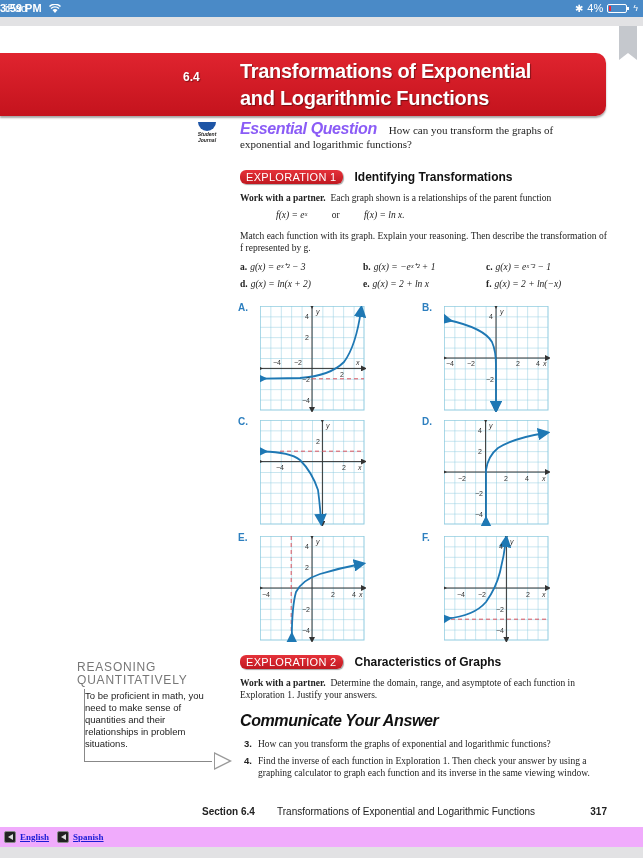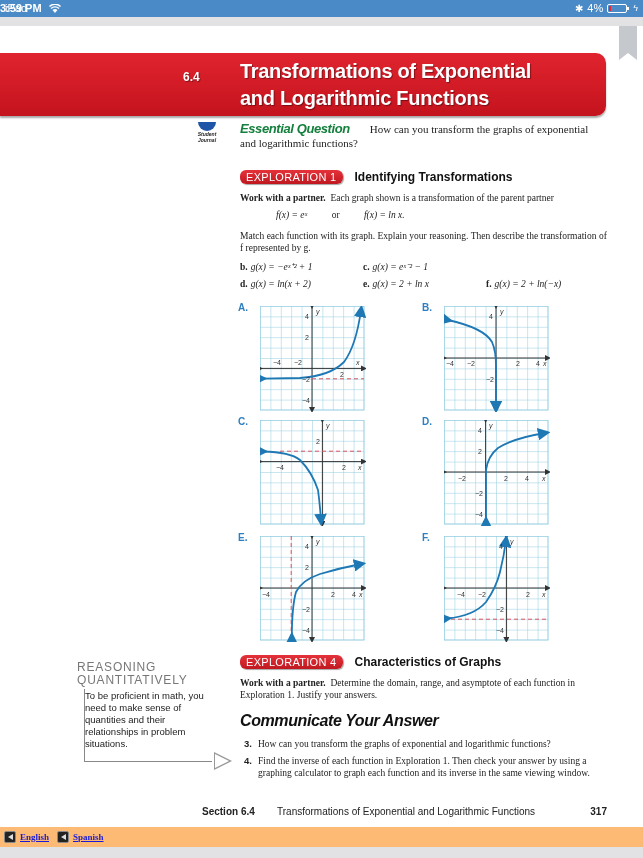--- a/index.html
+++ b/index.html
@@ -26,21 +26,21 @@
     border-radius: 0 10px 10px 0; box-shadow: 0 2px 2px rgba(0,0,0,0.35); }
   .banner .num { position: absolute; left: 183px; top: 17px; color: #fff; font-family: "Liberation Sans", sans-serif; font-weight: bold; font-size: 12px; text-shadow: 1px 1px 1px rgba(0,0,0,0.4); }
   .banner .title { position: absolute; left: 240px; top: 5px; color: #fff; font-family: "Liberation Sans", sans-serif; font-weight: bold; font-size: 20px; line-height: 27px; text-shadow: 1px 1px 1px rgba(0,0,0,0.4); letter-spacing: -0.3px; }
 
   
   .journal { position: absolute; left: 193px; top: 122px; width: 28px; text-align: center; }
   .journal .book { width: 18px; height: 9px; margin: 0 auto; background: #1e55a6; border-radius: 0 0 9px 9px; }
   .journal .lbl { font-family: "Liberation Sans", sans-serif; font-weight: bold; font-size: 5px; line-height: 6px; color: #222; font-style: italic; }
 
   .eq-head { position: absolute; left: 240px; top: 122px; width: 360px; font-size: 11px; line-height: 14px; }
-  .eq-head .eq-title { font-family: "Liberation Sans", sans-serif; font-weight: bold; font-style: italic; font-size: 13px; color: #15803d; margin-right: 20px; letter-spacing: -0.4px; }
+  .eq-head .eq-title { font-family: "Liberation Sans", sans-serif; font-weight: bold; font-style: italic; font-size: 16px; color: #8b5cf6; margin-right: 12px; letter-spacing: -0.4px; }
 
   .badge { display: inline-block; background: linear-gradient(#e5323a, #c01820); color: #fff; font-family: "Liberation Sans", sans-serif; font-size: 11px; padding: 1px 6px; border-radius: 6px; box-shadow: 1px 1px 1px rgba(0,0,0,0.35); letter-spacing: 0.3px; }
   .expl-title { font-family: "Liberation Sans", sans-serif; font-weight: bold; font-size: 12px; color: #111; margin-left: 8px; }
 
   .expl1 { position: absolute; left: 240px; top: 167px; }
   .para { position: absolute; left: 240px; width: 370px; font-size: 9.5px; line-height: 12px; color: #222; }
   .para b { font-weight: bold; }
   .fx-row { position: absolute; left: 276px; top: 210px; font-size: 9.5px; font-style: italic; }
   .fx-row .or { font-style: normal; margin: 0 22px; }
 
@@ -67,21 +67,21 @@
   .cya { position: absolute; left: 240px; top: 712px; font-family: "Liberation Sans", sans-serif; font-weight: bold; font-style: italic; font-size: 16px; color: #111; letter-spacing: -0.4px; }
   .qs { position: absolute; left: 244px; top: 738px; width: 370px; font-size: 9.5px; line-height: 12px; }
   .qs .q { display: flex; margin-bottom: 5px; }
   .qs .qn { font-family: "Liberation Sans", sans-serif; font-weight: bold; width: 14px; flex: none; }
 
   .footer { position: absolute; left: 202px; top: 806px; width: 405px; font-family: "Liberation Sans", sans-serif; font-size: 10px; display: flex; }
   .footer .sec { font-weight: bold; width: 75px; }
   .footer .ft { flex: 1; }
   .footer .pg { font-weight: bold; }
 
-  .audio-bar { position: absolute; left: 0; top: 827px; width: 643px; height: 20px; background: #fdba74; display: flex; align-items: center; padding-left: 4px; gap: 4px; }
+  .audio-bar { position: absolute; left: 0; top: 827px; width: 643px; height: 20px; background: #f0abfc; display: flex; align-items: center; padding-left: 4px; gap: 4px; }
   .audio-bar .spk { width: 12px; height: 12px; background: #222; border: 1px solid #888; border-radius: 2px; position: relative; }
   .audio-bar .spk::after { content: ""; position: absolute; left: 3px; top: 2px; border-top: 3px solid transparent; border-bottom: 3px solid transparent; border-right: 5px solid #ddd; }
   .audio-bar a { color: #1b1bd6; text-decoration: underline; font-family: "Liberation Serif", serif; font-weight: bold; font-size: 9px; margin-right: 4px; }
   .bottom-strip { position: absolute; left: 0; top: 847px; width: 643px; height: 11px; background: #e2e2e4; }
 </style>
 </head>
 <body>
 
 <div class="statusbar">
   <div class="left">
@@ -120,31 +120,32 @@
 <div class="eq-head">
   <span class="eq-title">Essential Question</span><span>How can you transform the graphs of exponential and logarithmic functions?</span>
 </div>
 
 <div class="expl1">
   <span class="badge">EXPLORATION 1</span>
   <span class="expl-title">Identifying Transformations</span>
 </div>
 <div class="para" style="top:192px;">
   <b>Work with a partner.</b>&nbsp;
-  <span>Each graph shown is a transformation of the parent partner</span>
+  <span>Each graph shown is a relationships of the parent function</span>
 </div>
 <div class="fx-row">
   <span>f(x) = eˣ</span>
   <span class="or">or</span>
   <span>f(x) = ln x.</span>
 </div>
 <div class="para" style="top:230px;">Match each function with its graph. Explain your reasoning. Then describe the transformation of f represented by g.</div>
 
 <div class="funcs">
   <div class="row">
+    <div class="cell"><b>a.</b><i>g(x) = eˣ⁺² − 3</i></div>
     <div class="cell"><b>b.</b><i>g(x) = −eˣ⁺² + 1</i></div>
     <div class="cell"><b>c.</b><i>g(x) = eˣ⁻² − 1</i></div>
   </div>
   <div class="row">
     <div class="cell"><b>d.</b><i>g(x) = ln(x + 2)</i></div>
     <div class="cell"><b>e.</b><i>g(x) = 2 + ln x</i></div>
     <div class="cell"><b>f.</b><i>g(x) = 2 + ln(−x)</i></div>
   </div>
 </div>
 
@@ -277,21 +278,21 @@
 <div class="reason">
   <div class="rhead">REASONING</div>
   <div class="rhead">QUANTITATIVELY</div>
   <div class="rbox">
     <div class="rtext">To be proficient in math, you need to make sense of quantities and their relationships in problem situations.</div>
     <span class="arrow"></span>
   </div>
 </div>
 
 <div class="expl2">
-  <span class="badge">EXPLORATION 4</span>
+  <span class="badge">EXPLORATION 2</span>
   <span class="expl-title">Characteristics of Graphs</span>
 </div>
 <div class="para" style="top:677px;">
   <b>Work with a partner.</b>&nbsp;
   <span>Determine the domain, range, and asymptote of each function in Exploration 1. Justify your answers.</span>
 </div>
 
 <div class="cya">Communicate Your Answer</div>
 <div class="qs">
   <div class="q">

